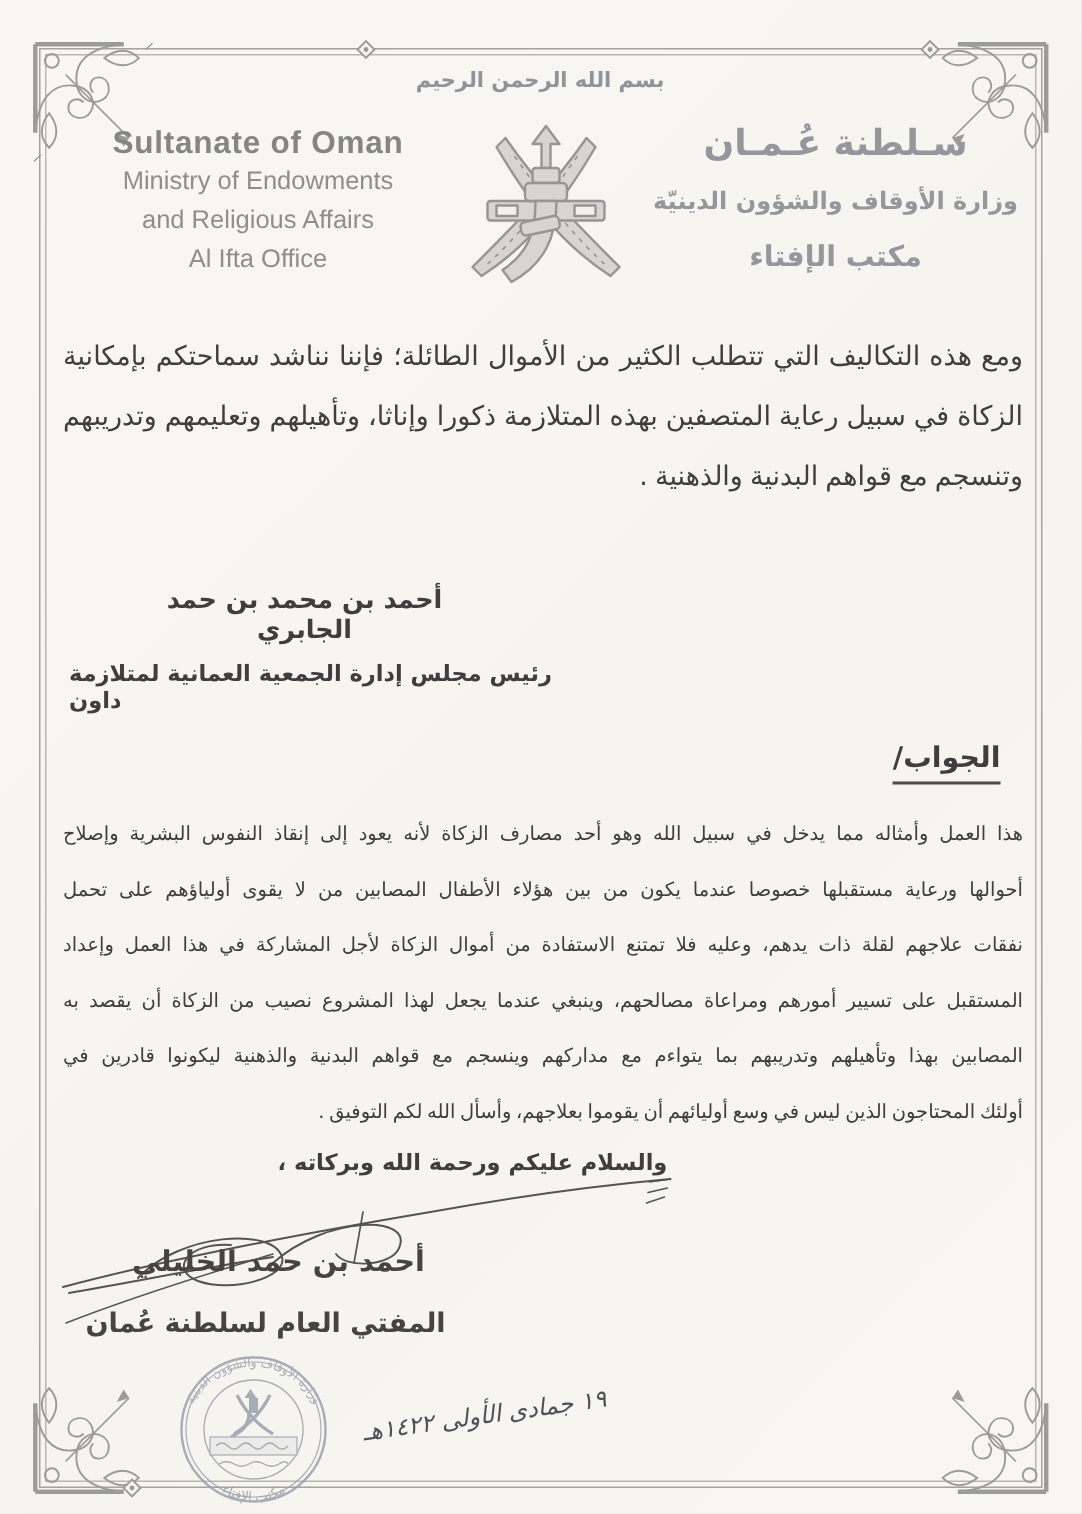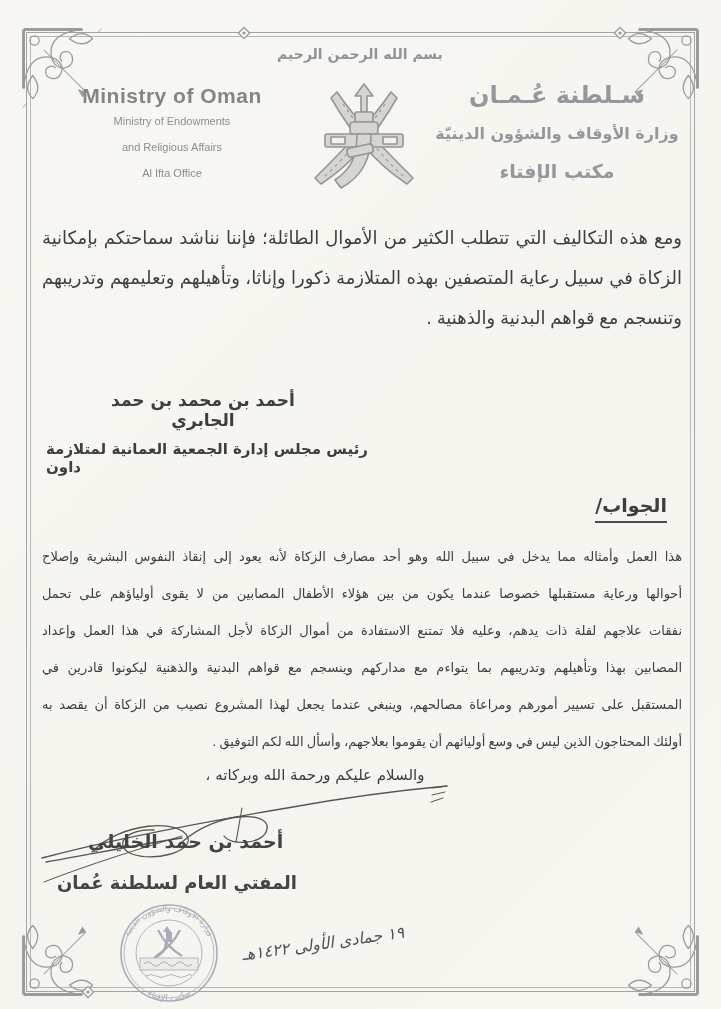--- a/index.html
+++ b/index.html
@@ -36,21 +36,21 @@
     position: absolute; left: 260px; top: 46px; width: 200px;
     text-align: center; font-size: 14px; font-weight: bold;
     color: #8f939a; letter-spacing: 1px;
   }
   .lh-en {
     position: absolute; left: 46px; top: 84px; width: 252px;
     text-align: center; color: #8e8e8e;
     font-family: "Liberation Sans", sans-serif;
   }
   .lh-en .l1 { font-size: 21px; font-weight: bold; letter-spacing: .5px; color: #858585; }
-  .lh-en .l2, .lh-en .l3, .lh-en .l4 { font-size: 11px; line-height: 26px; }
+  .lh-en .l2, .lh-en .l3, .lh-en .l4 { font-size: 17px; line-height: 26px; }
   .emblem { position: absolute; left: 303px; top: 80px; width: 122px; height: 128px; }
   .lh-ar {
     position: absolute; left: 428px; top: 74px; width: 258px;
     text-align: center; color: #94989d; direction: rtl;
   }
   .lh-ar .l1 { font-size: 24px; font-weight: bold; letter-spacing: 2px; line-height: 42px; }
   .lh-ar .l2 { font-size: 16px; font-weight: bold; line-height: 36px; }
   .lh-ar .l3 { font-size: 19px; font-weight: bold; letter-spacing: 2px; line-height: 38px; }
   
   .q-par {
@@ -83,21 +83,21 @@
     position: absolute; left: 42px; top: 538px; width: 640px; direction: rtl;
   }
   .a-par .line {
     height: 37px; line-height: 37px; font-size: 13px;
     text-align: justify; text-align-last: justify; overflow: hidden;
     word-spacing: -1px;
   }
   .a-par .line.last { text-align-last: right; }
   .salam {
     position: absolute; left: 150px; top: 766px; width: 330px;
-    direction: rtl; text-align: center; font-size: 15px; font-weight: normal;
+    direction: rtl; text-align: center; font-size: 15px; font-weight: bold;
   }
   
   .signature-svg { position: absolute; left: 32px; top: 778px; width: 430px; height: 110px; }
   .mufti-name {
     position: absolute; left: 88px; top: 830px; width: 230px;
     direction: rtl; text-align: left; font-size: 19px; font-weight: bold; color: #454441;
   }
   .mufti-title {
     position: absolute; left: 52px; top: 872px; width: 250px;
     direction: rtl; text-align: center; font-size: 18px; font-weight: bold; color: #454441;
@@ -176,21 +176,21 @@
     <circle cx="8" cy="8" r="1.6" fill="#9b9b99"></circle>
   </svg>
   <svg class="edge-knot bottom1" viewBox="0 0 16 16">
     <rect x="4" y="4" width="8" height="8" transform="rotate(45 8 8)" fill="#f5f4ef" stroke="#9b9b99" stroke-width="1.3"></rect>
     <circle cx="8" cy="8" r="1.6" fill="#9b9b99"></circle>
   </svg>
 
   <div class="bismillah" dir="rtl">بسم الله الرحمن الرحيم</div>
 
   <div class="lh-en">
-    <div class="l1">Ministry of Oman</div>
+    <div class="l1">Sultanate of Oman</div>
     <div class="l2">Ministry of Endowments</div>
     <div class="l3">and Religious Affairs</div>
     <div class="l4">Al Ifta Office</div>
   </div>
 
   <svg class="emblem" viewBox="0 0 122 128">
     <g fill="#d6d5d1" stroke="#969593" stroke-width="1.6" stroke-linejoin="round">
 
       <path d="M34,12 L28,18 C48,52 70,82 104,104 L110,98 C82,70 56,44 34,12 Z"></path>
       <path d="M40,24 C58,50 78,76 100,96" fill="none" stroke-dasharray="3 4" stroke-width="1.1"></path>
@@ -224,22 +224,22 @@
   </div>
 
   <div class="sender-name">أحمد بن محمد بن حمد الجابري</div>
   <div class="sender-title">رئيس مجلس إدارة الجمعية العمانية لمتلازمة داون</div>
 
   <div class="answer-heading">الجواب/</div>
   <div class="a-par">
     <div class="line">هذا العمل وأمثاله مما يدخل في سبيل الله وهو أحد مصارف الزكاة لأنه يعود إلى إنقاذ النفوس البشرية وإصلاح</div>
     <div class="line">أحوالها ورعاية مستقبلها خصوصا عندما يكون من بين هؤلاء الأطفال المصابين من لا يقوى أولياؤهم على تحمل</div>
     <div class="line">نفقات علاجهم لقلة ذات يدهم، وعليه فلا تمتنع الاستفادة من أموال الزكاة لأجل المشاركة في هذا العمل وإعداد</div>
+    <div class="line">المستقبل على تسيير أمورهم ومراعاة مصالحهم، وينبغي عندما يجعل لهذا المشروع نصيب من الزكاة أن يقصد به</div>
     <div class="line">المصابين بهذا وتأهيلهم وتدريبهم بما يتواءم مع مداركهم وينسجم مع قواهم البدنية والذهنية ليكونوا قادرين في</div>
-    <div class="line">المستقبل على تسيير أمورهم ومراعاة مصالحهم، وينبغي عندما يجعل لهذا المشروع نصيب من الزكاة أن يقصد به</div>
     <div class="line last">أولئك المحتاجون الذين ليس في وسع أوليائهم أن يقوموا بعلاجهم، وأسأل الله لكم التوفيق .</div>
   </div>
 
   <div class="salam">والسلام عليكم ورحمة الله وبركاته ،</div>
 
   <svg class="signature-svg" viewBox="0 0 430 110">
     <g fill="none" stroke="#56544f" stroke-width="1.3" stroke-linecap="round">
       <path d="M10,80 C70,64 160,46 255,30 C310,20 360,13 415,8"></path>
       <path d="M415,8 l-14,2 m12,4 l-13,3 m11,3 l-12,4" stroke-width="1"></path>
       <path d="M14,84 C60,76 110,66 150,60"></path>

